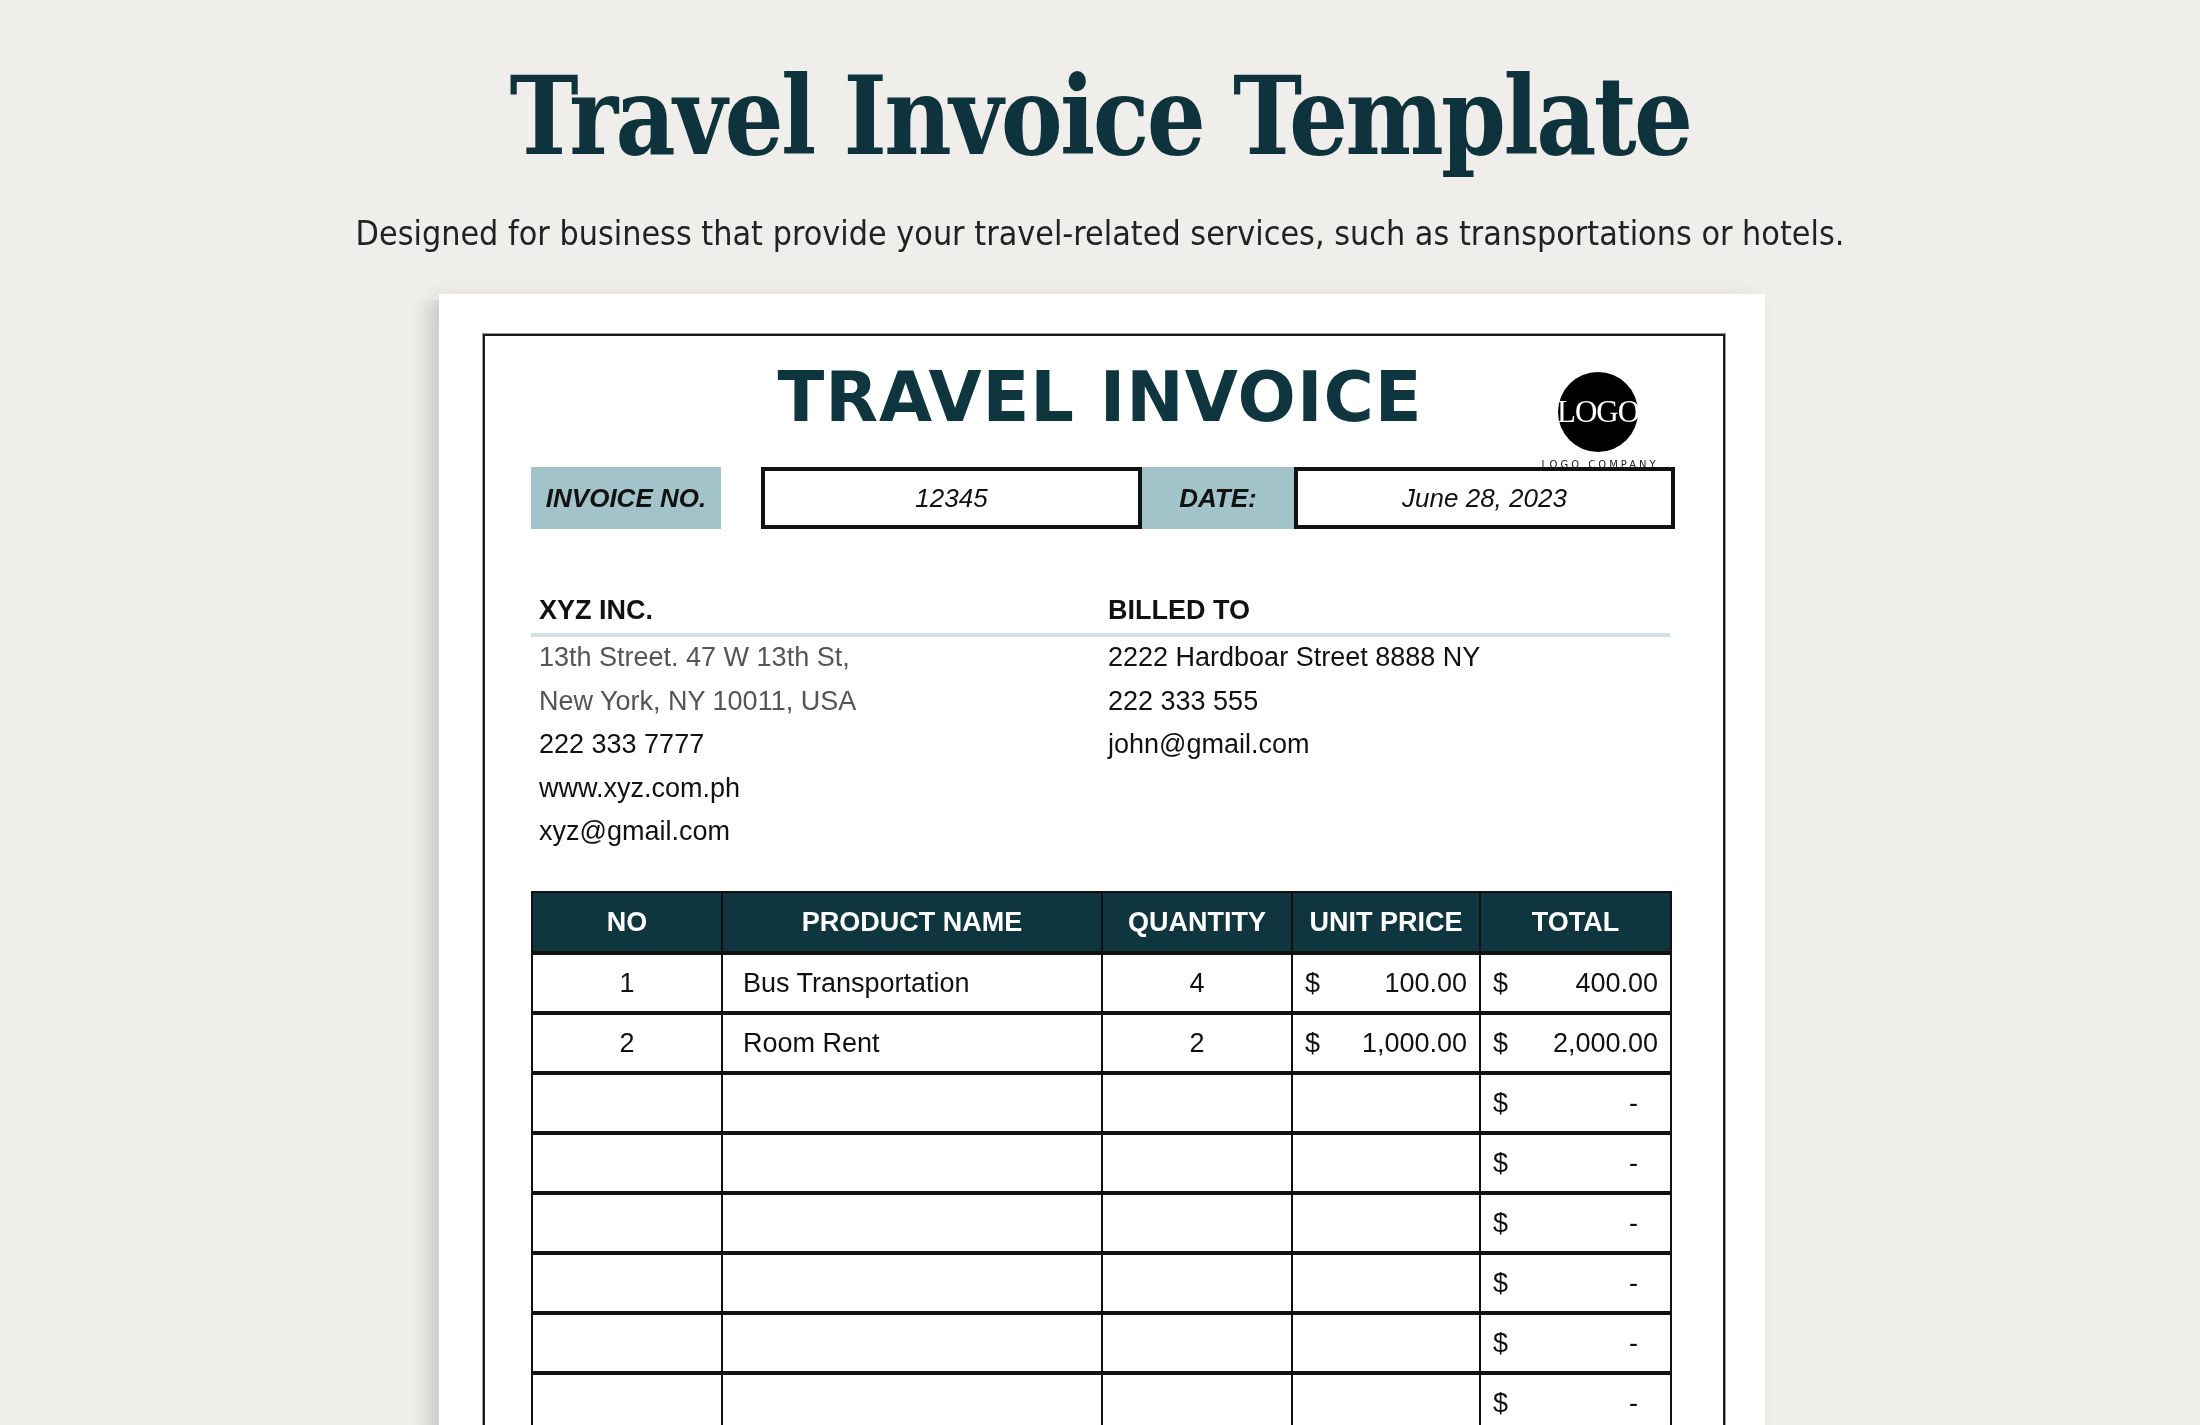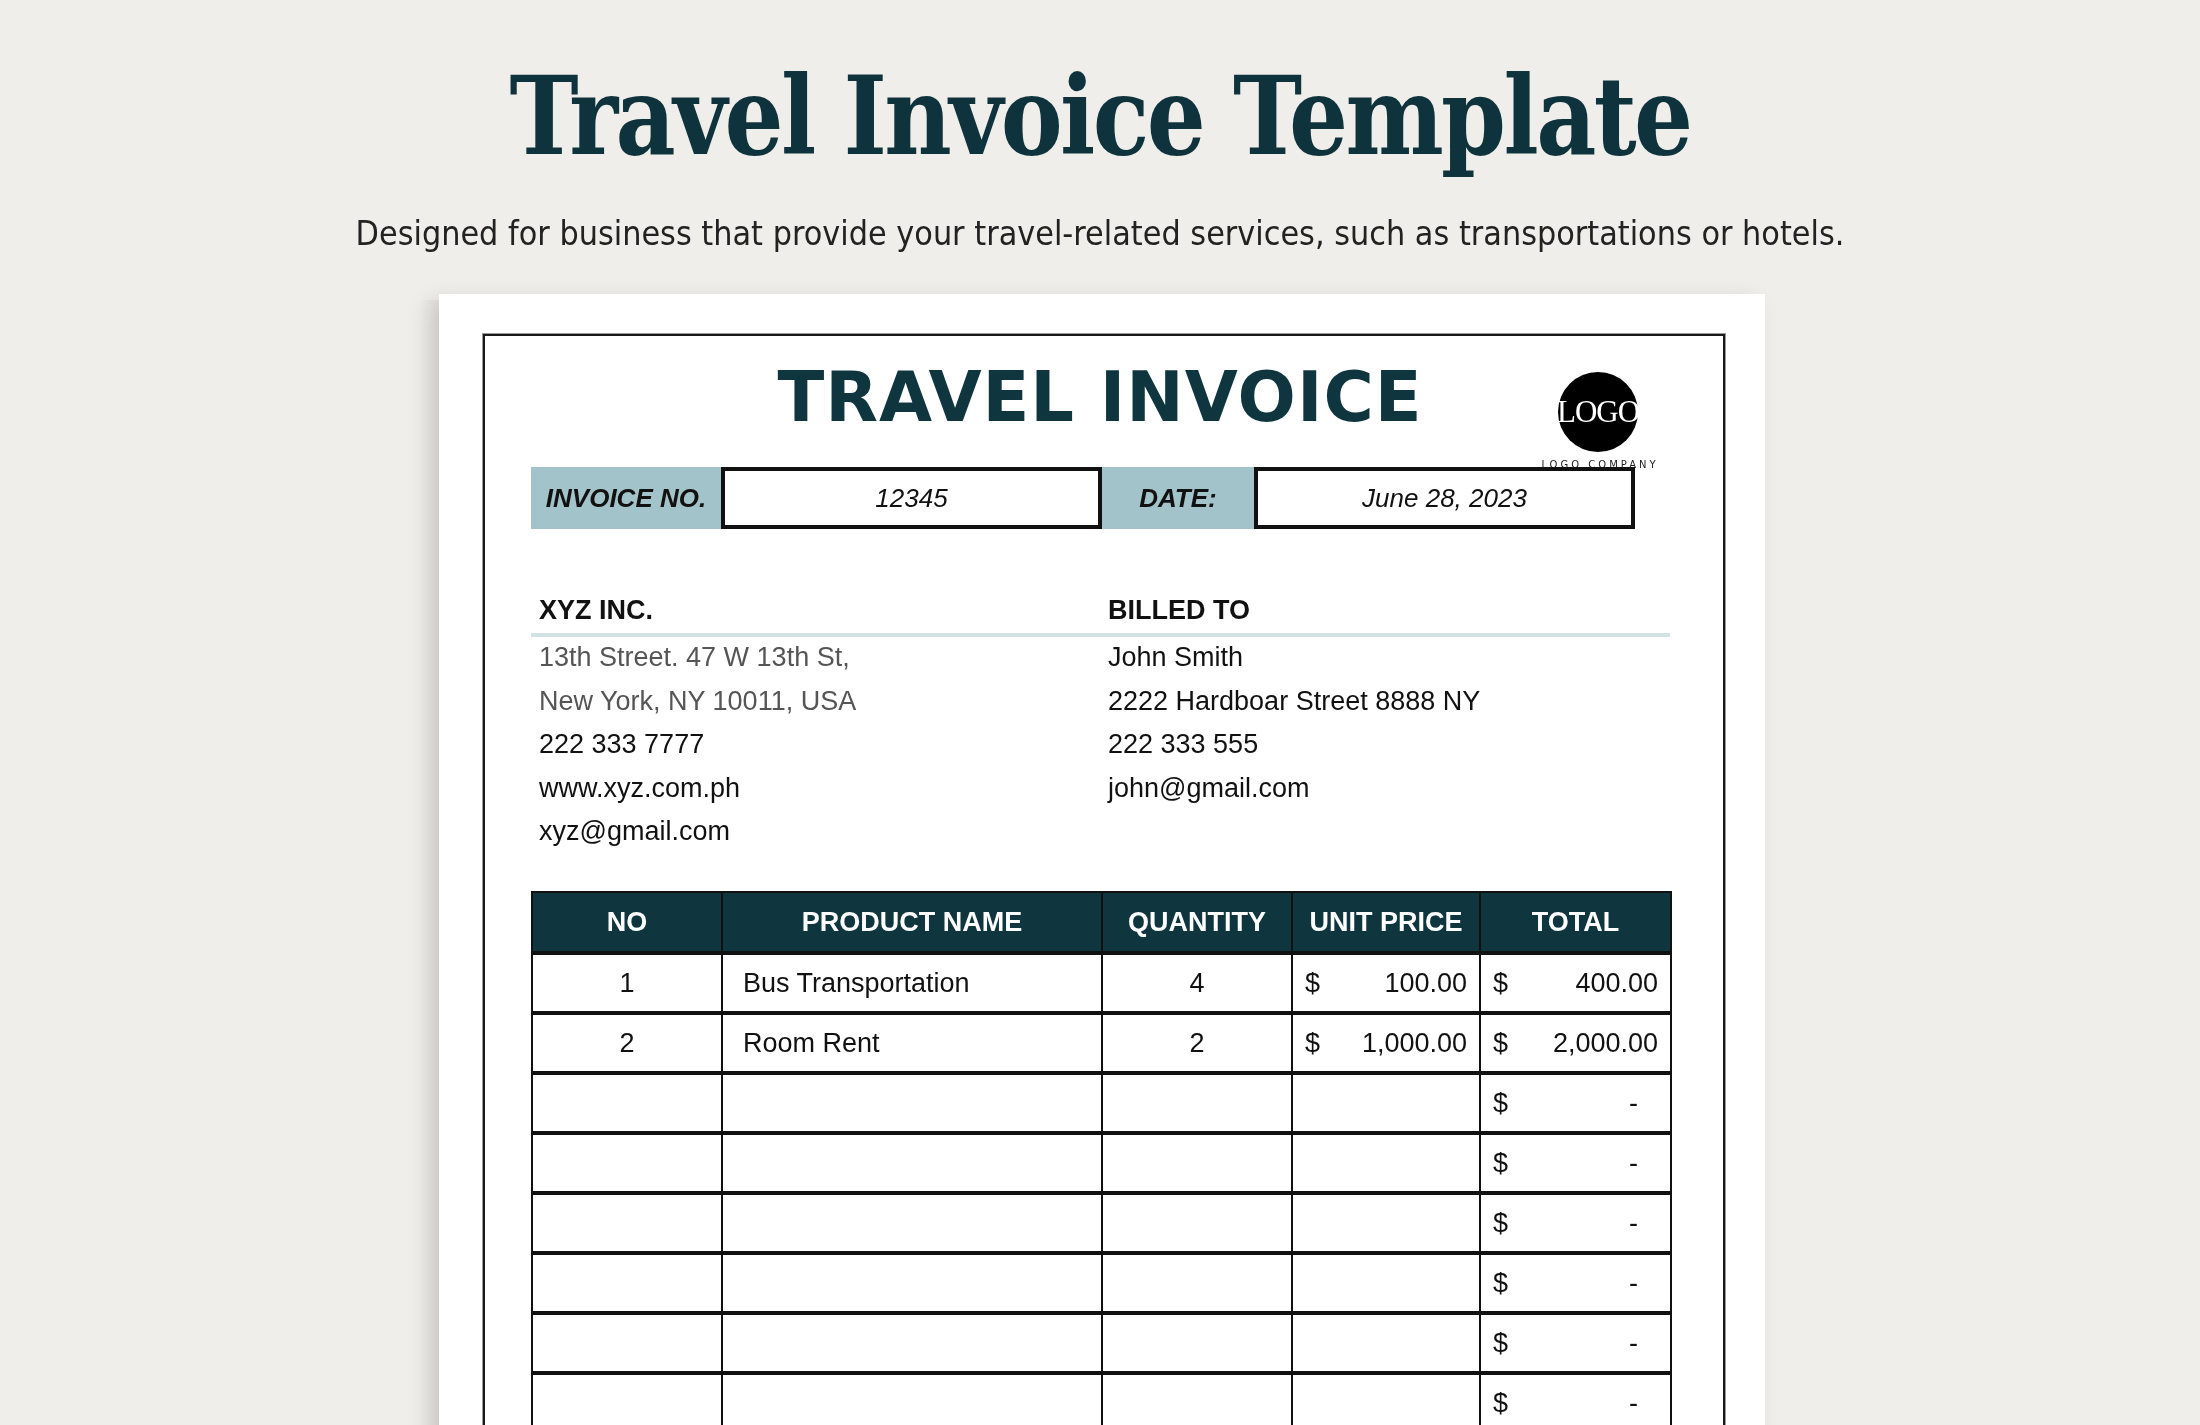--- a/index.html
+++ b/index.html
@@ -113,39 +113,38 @@
 <div class="invoice-heading">TRAVEL INVOICE</div>
 
 <div class="logo">
   <span>LO</span>
   <span>GO</span>
 </div>
 <div class="logo-company">LOGO COMPANY</div>
 
 <div class="info-row" style="left:531px;">
   <div class="info-label" style="width:190px;">INVOICE NO.</div>
-  <div class="info-value" style="width:381px;">12345</div>
+  <div class="info-value" style="width:381px;margin-left:40px;">12345</div>
   <div class="info-label" style="width:152px;">DATE:</div>
   <div class="info-value" style="width:381px;">June 28, 2023</div>
 </div>
 
 <div class="col-left">
   <div class="section-head">XYZ INC.</div>
   <div style="height:6px;"></div>
   <div class="addr-line grey">13th Street. 47 W 13th St,</div>
   <div class="addr-line grey">New York, NY 10011, USA</div>
   <div class="addr-line">222 333 7777</div>
   <div class="addr-line">www.xyz.com.ph</div>
   <div class="addr-line">xyz@gmail.com</div>
 </div>
 
 <div class="col-right">
   <div class="section-head">BILLED TO</div>
   <div style="height:6px;"></div>
-  <div class="addr-line">John Smith</div>
   <div class="addr-line">2222 Hardboar Street 8888 NY</div>
   <div class="addr-line">222 333 555</div>
   <div class="addr-line">john@gmail.com</div>
 </div>
 
 <div class="separator"></div>
 
 <table class="items-table">
   <colgroup>
     <col style="width:190px">

